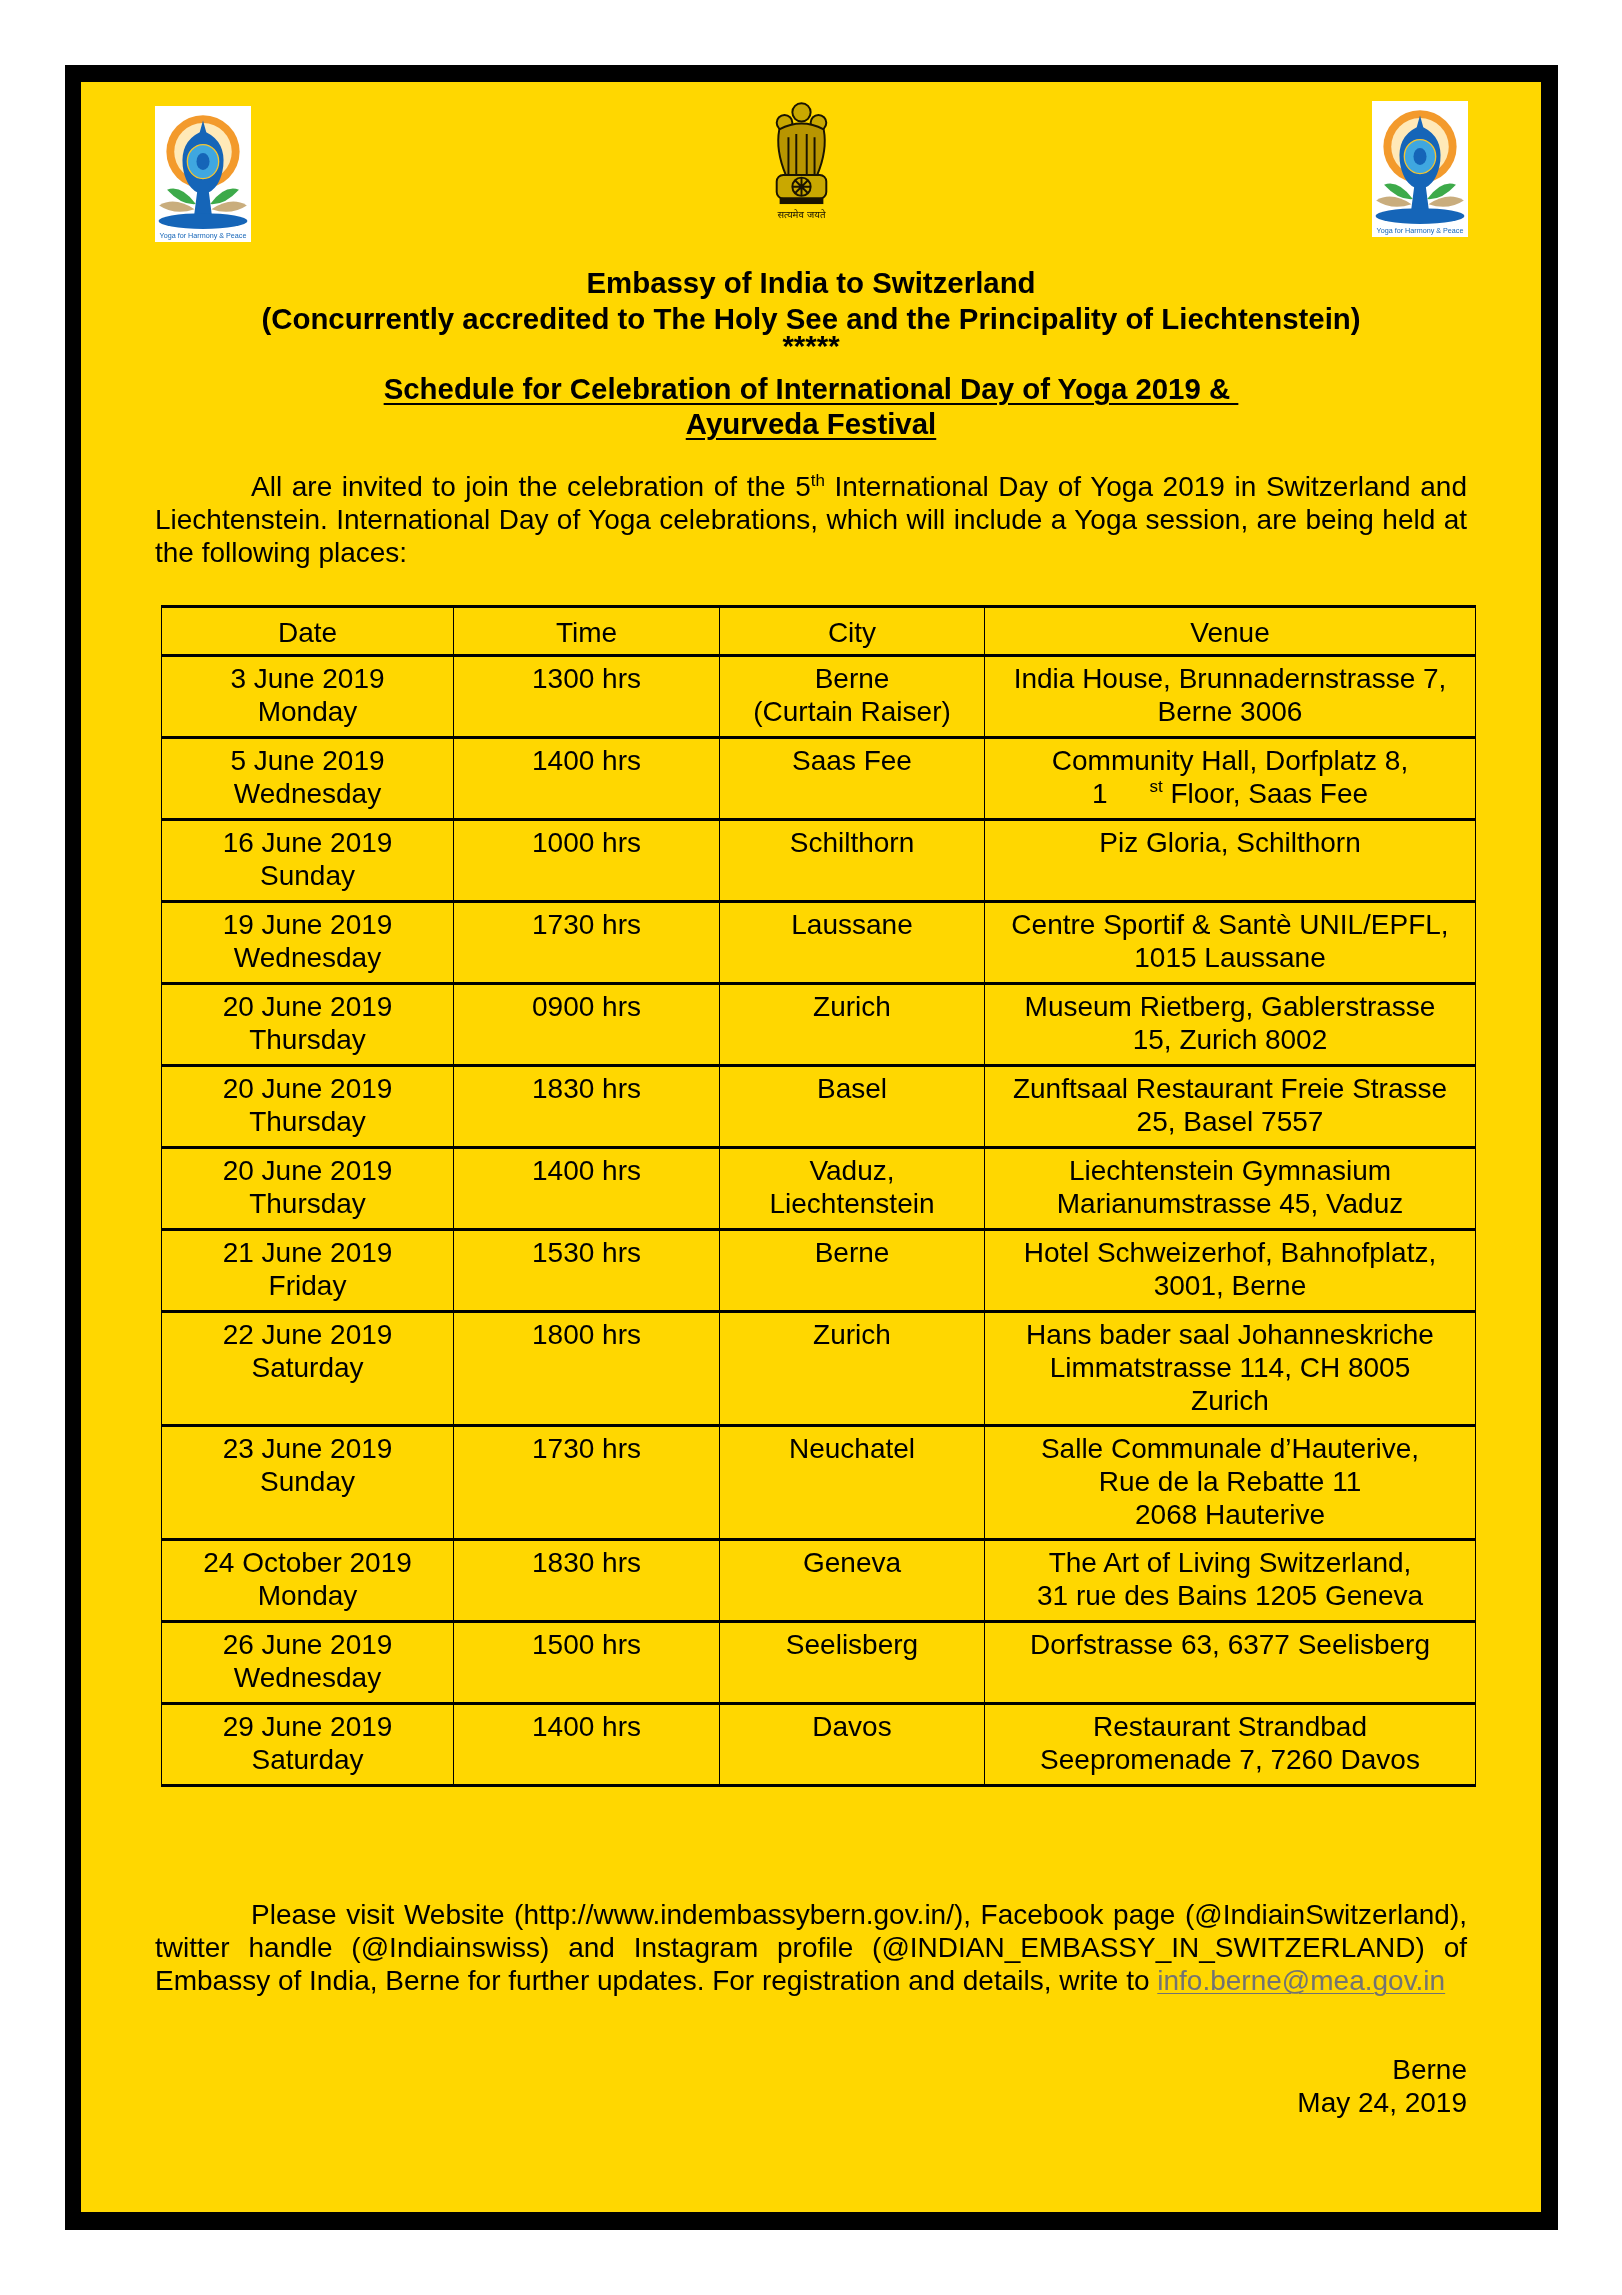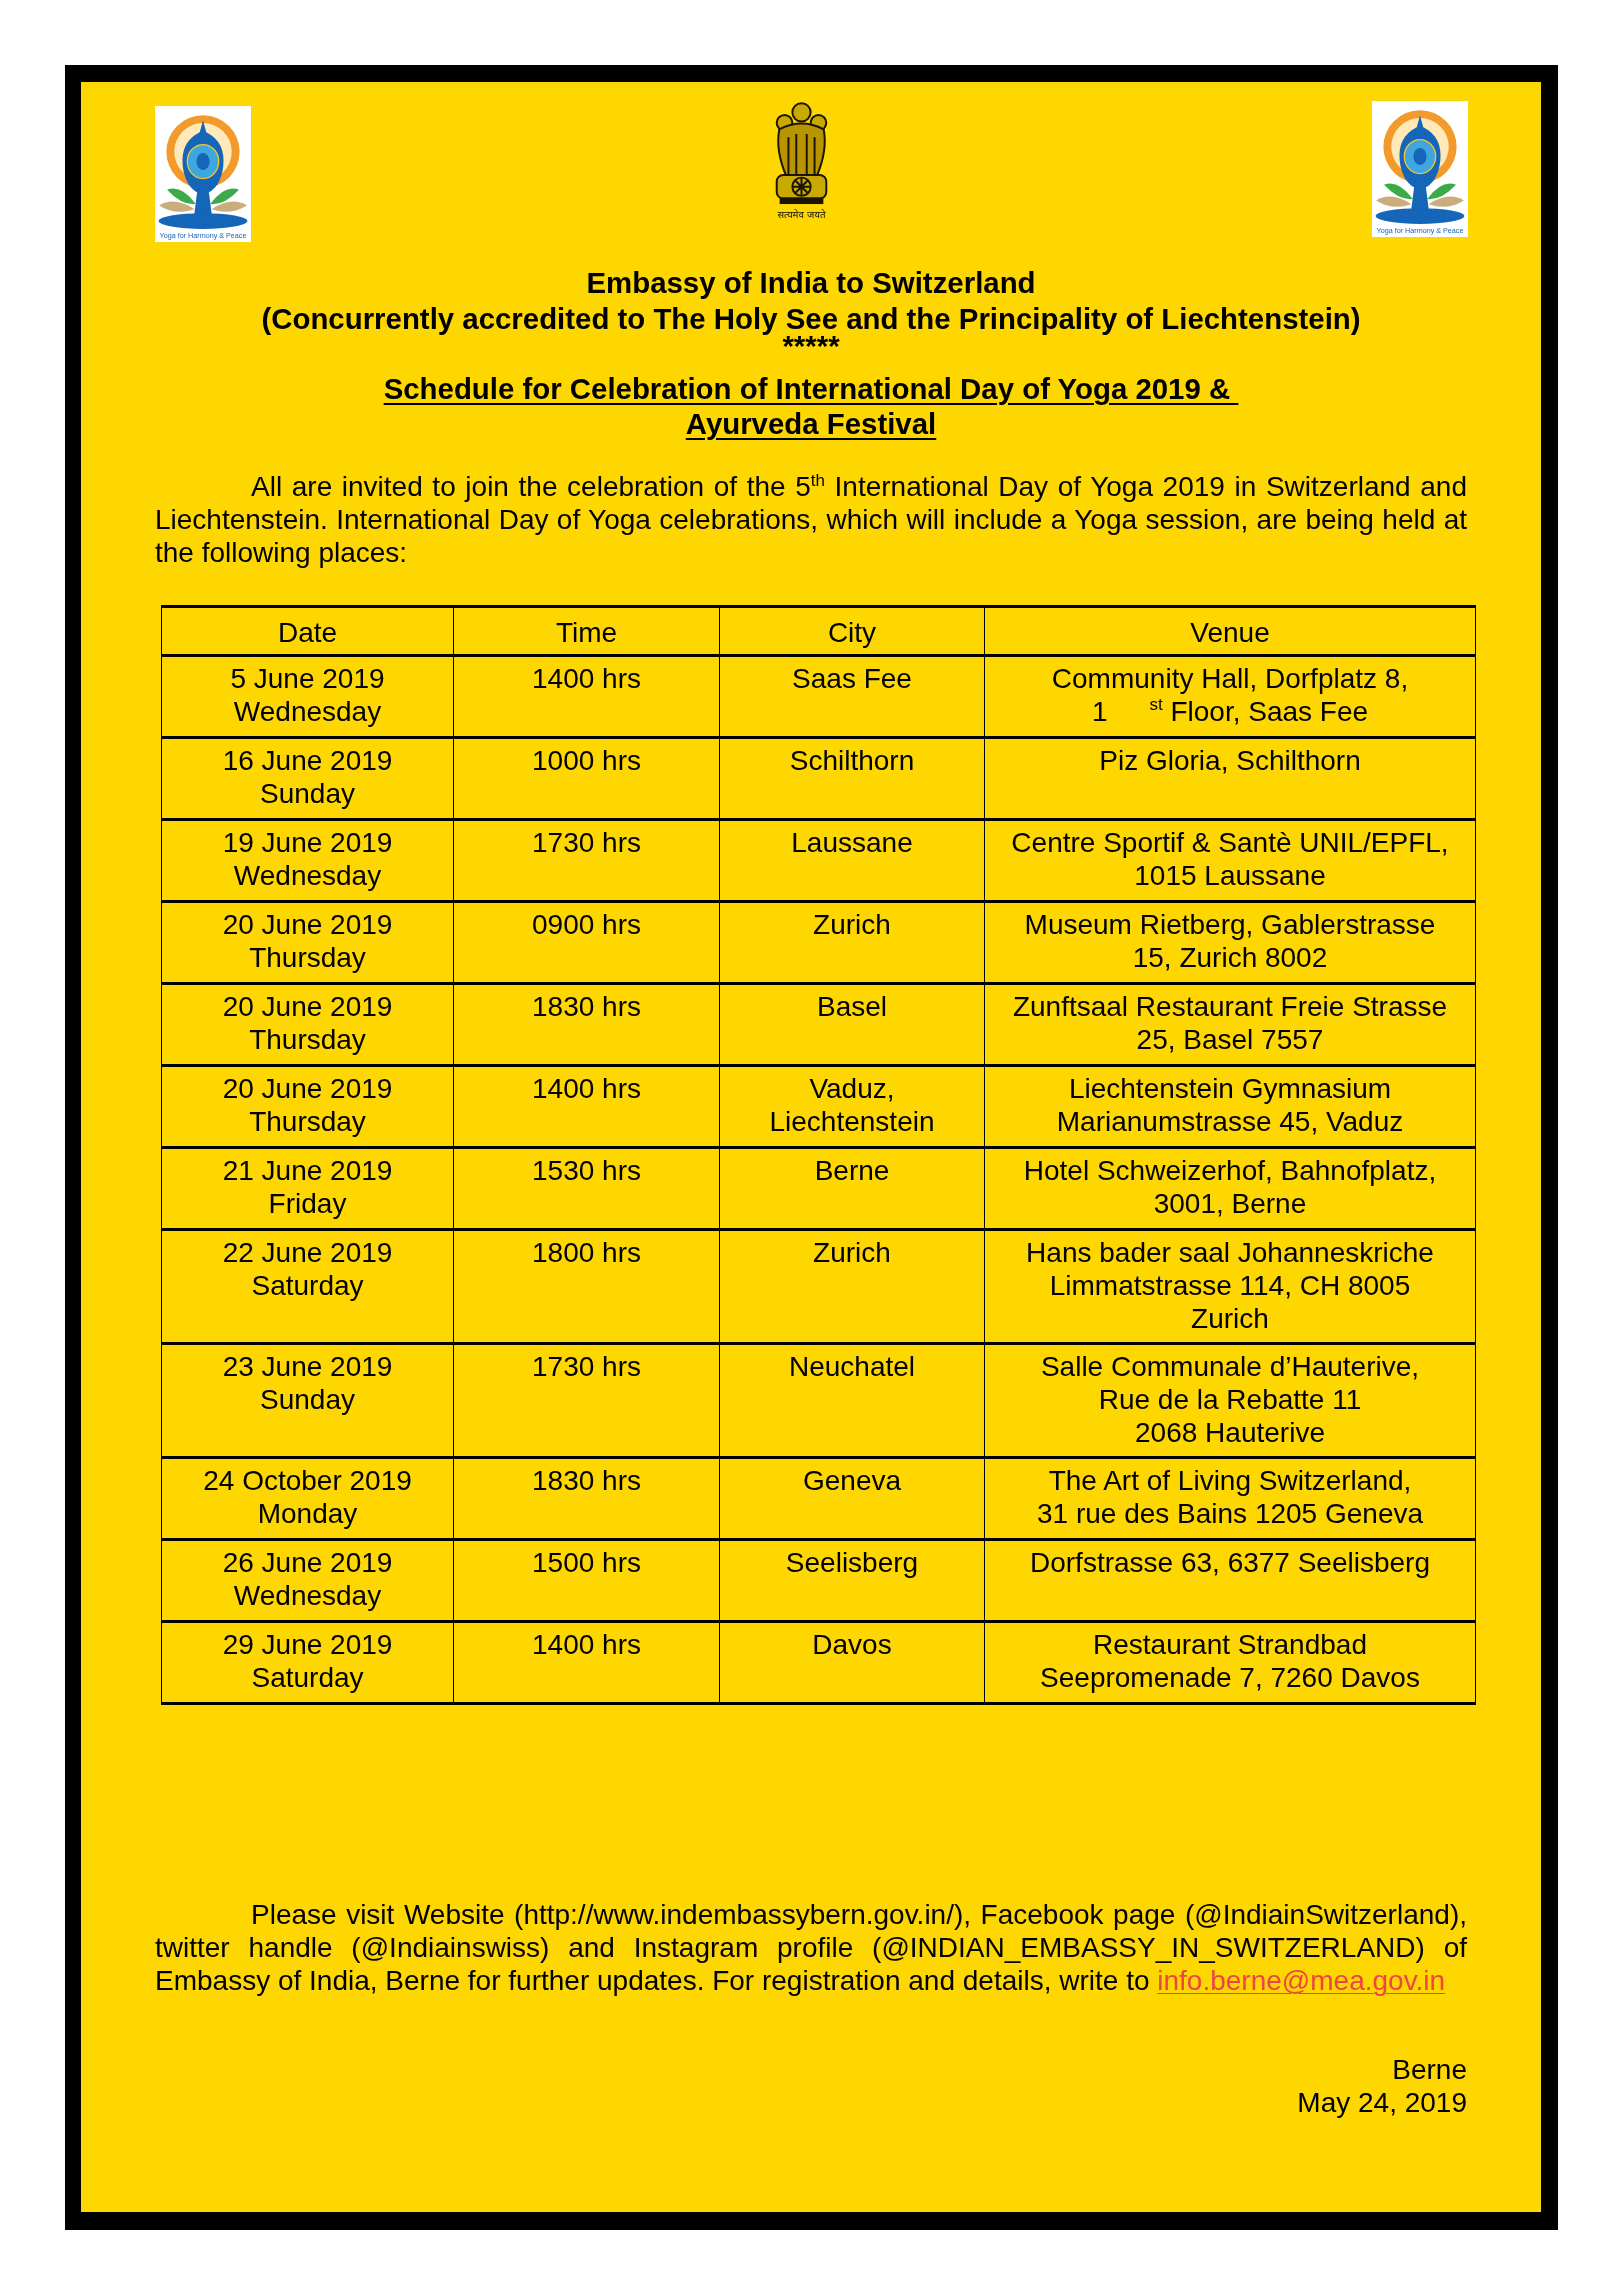--- a/index.html
+++ b/index.html
@@ -27,21 +27,21 @@
     font-size: 29.4px; line-height: 35px; margin-top: 19px;
   }
   .u { text-decoration: underline; text-decoration-thickness: 2px; text-underline-offset: 3.9px; }
 
   .para {
     position: absolute; left: 155px; width: 1312px; font-size: 28px; line-height: 33px;
     text-align: justify; text-align-last: left;
   }
   .para .indent { display: inline-block; width: 96px; }
   .para sup { font-size: 17px; line-height: 0; vertical-align: 10.5px; }
-  .para a { color: #ef4444; text-decoration: underline; text-decoration-thickness: 1.3px; text-underline-offset: 3.3px; }
+  .para a { color: #737373; text-decoration: underline; text-decoration-thickness: 1.3px; text-underline-offset: 3.3px; }
 
   table.sched {
     position: absolute; left: 161px; top: 605px; width: 1314px;
     border-collapse: collapse; font-size: 28px; line-height: 33px; table-layout: fixed;
   }
   table.sched th, table.sched td {
     border-left: 1.3px solid #000; border-right: 1.3px solid #000;
     border-top: 3.3px solid #000; border-bottom: 3.3px solid #000;
     text-align: center; vertical-align: top; padding: 0 3.9px; box-sizing: border-box;
   }
@@ -135,20 +135,37 @@
     <tr>
       <th>Date</th>
       <th>Time</th>
       <th>City</th>
       <th>Venue</th>
     </tr>
   </thead>
   <tbody id="sched-body">
       <tr style="height: 82px;">
         <td>
+          <span class="cell-line">3 June 2019</span>
+          <span class="cell-line">Monday</span>
+        </td>
+        <td>
+          <span class="cell-line">1300 hrs</span>
+        </td>
+        <td>
+          <span class="cell-line">Berne</span>
+          <span class="cell-line">(Curtain Raiser)</span>
+        </td>
+        <td>
+          <span class="cell-line">India House, Brunnadernstrasse 7,</span>
+          <span class="cell-line">Berne 3006</span>
+        </td>
+      </tr>
+      <tr style="height: 82px;">
+        <td>
           <span class="cell-line">5 June 2019</span>
           <span class="cell-line">Wednesday</span>
         </td>
         <td>
           <span class="cell-line">1400 hrs</span>
         </td>
         <td>
           <span class="cell-line">Saas Fee</span>
         </td>
         <td>

